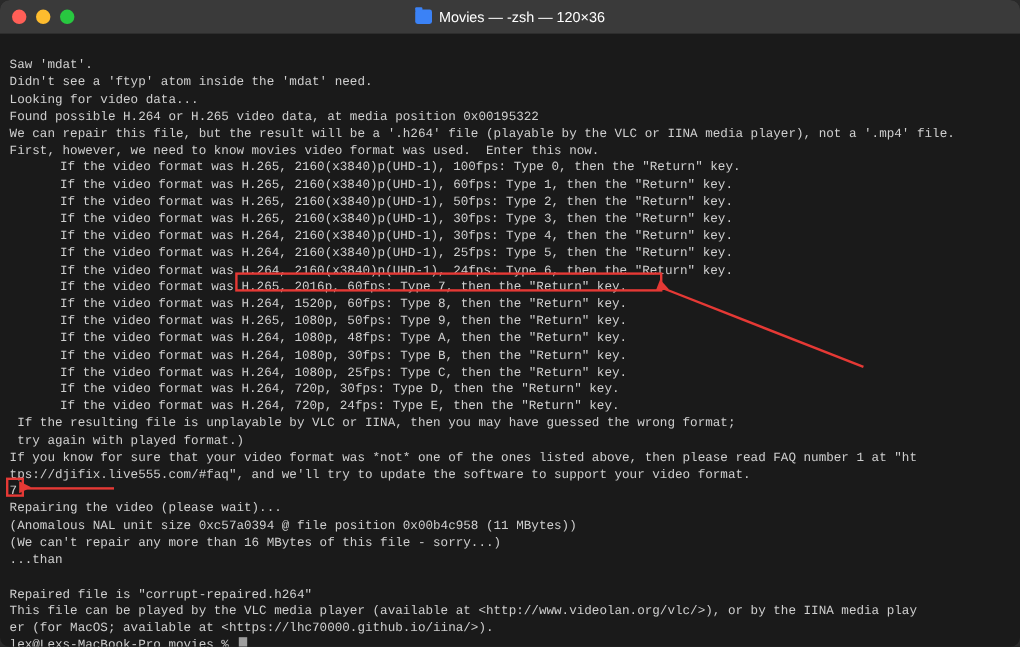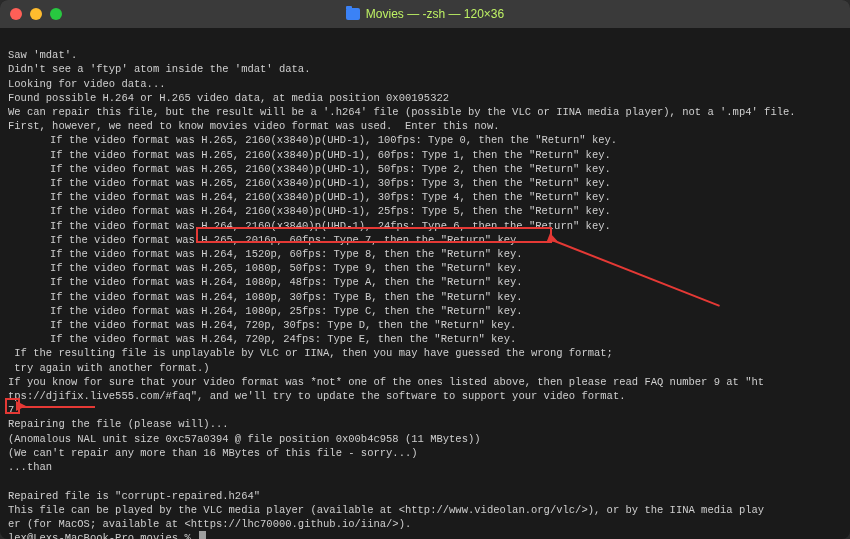--- a/index.html
+++ b/index.html
@@ -41,21 +41,21 @@
   }
   .tl.red { background: #ff5f57; }
   .tl.yellow { background: #febc2e; }
   .tl.green { background: #28c840; }
   .title {
     position: absolute;
     left: 0; right: 0;
     text-align: center;
     font-family: -apple-system, "Helvetica Neue", sans-serif;
     font-size: 12px;
-    color: #bef264;
+    color: #ffffff;
     display: flex;
     align-items: center;
     justify-content: center;
     gap: 6px;
     pointer-events: none;
   }
   .folder-icon {
     width: 14px; height: 12px;
     background: #3b82f6;
     border-radius: 2px;
@@ -119,31 +119,31 @@
       <div class="tl green"></div>
     </div>
     <div class="title">
       <span class="folder-icon"></span>
       <span>Movies — -zsh — 120×36</span>
     </div>
   </div>
 
   <div class="terminal">
 <span>Saw 'mdat'.</span>
-<span>Didn't see a 'ftyp' atom inside the 'mdat' data.</span>
+<span>Didn't see a 'ftyp' atom inside the 'mdat' need.</span>
 <span>Looking for video data...</span>
 <span>Found possible H.264 or H.265 video data, at media position 0x00195322</span>
-<span>We can repair this file, but the result will be a '.h264' file (possible by the VLC or IINA media player), not a '.mp4' file.</span>
+<span>We can repair this file, but the result will be a '.h264' file (playable by the VLC or IINA media player), not a '.mp4' file.</span>
 <span>First, however, we need to know movies video format was used.  Enter this now.</span>
 <span class="indent">If the video format was H.265, 2160(x3840)p(UHD-1), 100fps: Type 0, then the "Return" key.</span><span class="indent">If the video format was H.265, 2160(x3840)p(UHD-1), 60fps: Type 1, then the "Return" key.</span><span class="indent">If the video format was H.265, 2160(x3840)p(UHD-1), 50fps: Type 2, then the "Return" key.</span><span class="indent">If the video format was H.265, 2160(x3840)p(UHD-1), 30fps: Type 3, then the "Return" key.</span><span class="indent">If the video format was H.264, 2160(x3840)p(UHD-1), 30fps: Type 4, then the "Return" key.</span><span class="indent">If the video format was H.264, 2160(x3840)p(UHD-1), 25fps: Type 5, then the "Return" key.</span><span class="indent">If the video format was H.264, 2160(x3840)p(UHD-1), 24fps: Type 6, then the "Return" key.</span><span class="indent"><span>If the video format was </span><span>H.265, 2016p, 60fps: Type 7, then the "Return" key.</span></span><span class="indent">If the video format was H.264, 1520p, 60fps: Type 8, then the "Return" key.</span><span class="indent">If the video format was H.265, 1080p, 50fps: Type 9, then the "Return" key.</span><span class="indent">If the video format was H.264, 1080p, 48fps: Type A, then the "Return" key.</span><span class="indent">If the video format was H.264, 1080p, 30fps: Type B, then the "Return" key.</span><span class="indent">If the video format was H.264, 1080p, 25fps: Type C, then the "Return" key.</span><span class="indent">If the video format was H.264, 720p, 30fps: Type D, then the "Return" key.</span><span class="indent">If the video format was H.264, 720p, 24fps: Type E, then the "Return" key.</span><span> If the resulting file is unplayable by VLC or IINA, then you may have guessed the wrong format;</span>
-<span> try again with another format.)</span>
-<span>If you know for sure that your video format was *not* one of the ones listed above, then please read FAQ number 9 at "ht</span>
+<span> try again with played format.)</span>
+<span>If you know for sure that your video format was *not* one of the ones listed above, then please read FAQ number 1 at "ht</span>
 <span>tps://djifix.live555.com/#faq", and we'll try to update the software to support your video format.</span>
 <span>7</span>
-<span>Repairing the file (please will)...</span>
+<span>Repairing the video (please wait)...</span>
 <span>(Anomalous NAL unit size 0xc57a0394 @ file position 0x00b4c958 (11 MBytes))</span>
 <span>(We can't repair any more than 16 MBytes of this file - sorry...)</span>
 <span>...than</span>
 <span></span>
 <span>Repaired file is "corrupt-repaired.h264"</span>
 <span>This file can be played by the VLC media player (available at &lt;http://www.videolan.org/vlc/&gt;), or by the IINA media play</span>
 <span>er (for MacOS; available at &lt;https://lhc70000.github.io/iina/&gt;).</span>
 <span class="prompt-row"><span>lex@Lexs-MacBook-Pro movies % </span><span class="cursor"></span></span>
   </div>
 

